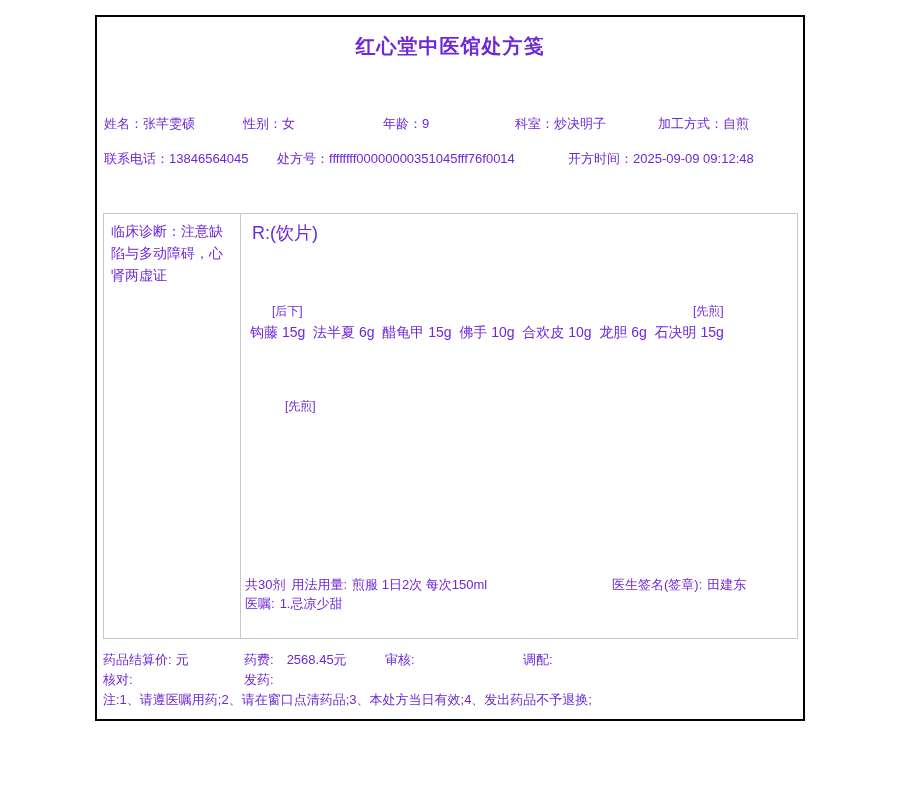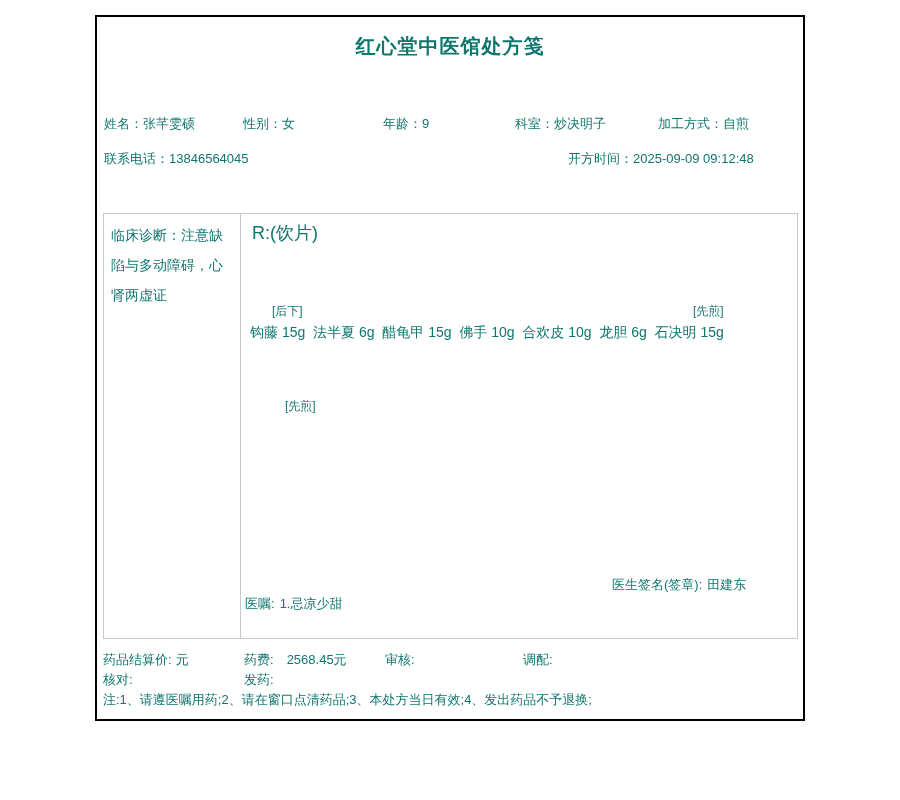--- a/index.html
+++ b/index.html
@@ -2,21 +2,21 @@
 <html><head>
 <meta charset="utf-8">
 <style>
   html, body { margin: 0; padding: 0; background: #ffffff; }
   .page {
     position: relative;
     width: 900px;
     height: 800px;
     background: #ffffff;
     font-family: "Liberation Sans", "DejaVu Sans", sans-serif;
-    color: #0f766e;
+    color: #6d28d9;
     overflow: hidden;
   }
   .sheet {
     position: absolute;
     left: 95px; top: 15px;
     width: 706px; height: 702px;
     border: 2px solid #000000;
     background: #ffffff;
   }
   .title {
@@ -42,21 +42,21 @@
     position: absolute;
     left: 240px; top: 213px;
     width: 1px; height: 426px;
     background: #c8c8c8;
   }
   .diagnosis {
     position: absolute;
     left: 111px; top: 220px;
     width: 124px;
     font-size: 14px;
-    line-height: 30px;
+    line-height: 22px;
     white-space: normal;
   }
   .rx-header { left: 252px; top: 221px; font-size: 18px; }
   .herb-line { left: 250px; font-size: 14px; white-space: pre; }
   .ann { font-size: 12px; white-space: pre; }
   .sum { font-size: 13px; white-space: pre; }
   .ftr { font-size: 13px; white-space: pre; }
   .note-line { left: 103px; top: 691px; font-size: 13px; white-space: pre; }
 </style>
 </head>
@@ -68,34 +68,36 @@
 
   <div class="title">红心堂中医馆处方笺</div>
 
   <div class="abs hdr" style="left:104px"><span>姓名：</span><span>张芊雯硕</span></div>
   <div class="abs hdr" style="left:243px"><span>性别：</span><span>女</span></div>
   <div class="abs hdr" style="left:383px"><span>年龄：</span><span>9</span></div>
   <div class="abs hdr" style="left:515px"><span>科室：</span><span>炒决明子</span></div>
   <div class="abs hdr" style="left:658px"><span>加工方式：</span><span>自煎</span></div>
 
   <div class="abs hdr2" style="left:104px"><span>联系电话：</span><span>13846564045</span></div>
+  <div class="abs hdr2" style="left:277px"><span>处方号：</span><span>ffffffff00000000351045fff76f0014</span></div>
   <div class="abs hdr2" style="left:568px"><span>开方时间：</span><span>2025-09-09 09:12:48</span></div>
 
   <div class="inner-box"></div>
   <div class="divider"></div>
 
   <div class="diagnosis"><span>临床诊断：</span><span>注意缺陷与多动障碍，心肾两虚证</span></div>
 
   <div class="abs rx-header">R:(饮片)</div>
 
   <div class="abs ann" style="left:272px; top:303px">[后下]</div>
   <div class="abs ann" style="left:693px; top:303px">[先煎]</div>
   <div class="abs herb-line" style="top:324px">钩藤 15g  法半夏 6g  醋龟甲 15g  佛手 10g  合欢皮 10g  龙胆 6g  石决明 15g</div>
   <div class="abs ann" style="left:285px; top:398px">[先煎]</div>
 
+  <div class="abs sum" style="left:245px; top:576px"><span>共30剂</span><span style="margin-left:6px">用法用量:</span><span style="margin-left:5px">煎服 1日2次 每次150ml</span></div>
   <div class="abs sum" style="left:245px; top:595px"><span>医嘱:</span><span style="margin-left:5px">1.忌凉少甜</span></div>
   <div class="abs sum" style="left:612px; top:576px"><span>医生签名(签章):</span><span style="margin-left:5px">田建东</span></div>
 
   <div class="abs ftr" style="left:103px; top:651px"><span>药品结算价:</span><span style="margin-left:4px">元</span></div>
   <div class="abs ftr" style="left:244px; top:651px"><span>药费:</span><span style="margin-left:13px">2568.45元</span></div>
   <div class="abs ftr" style="left:385px; top:651px"><span>审核:</span><span></span></div>
   <div class="abs ftr" style="left:523px; top:651px"><span>调配:</span><span></span></div>
 
   <div class="abs ftr" style="left:103px; top:671px"><span>核对:</span><span></span></div>
   <div class="abs ftr" style="left:244px; top:671px"><span>发药:</span><span></span></div>

